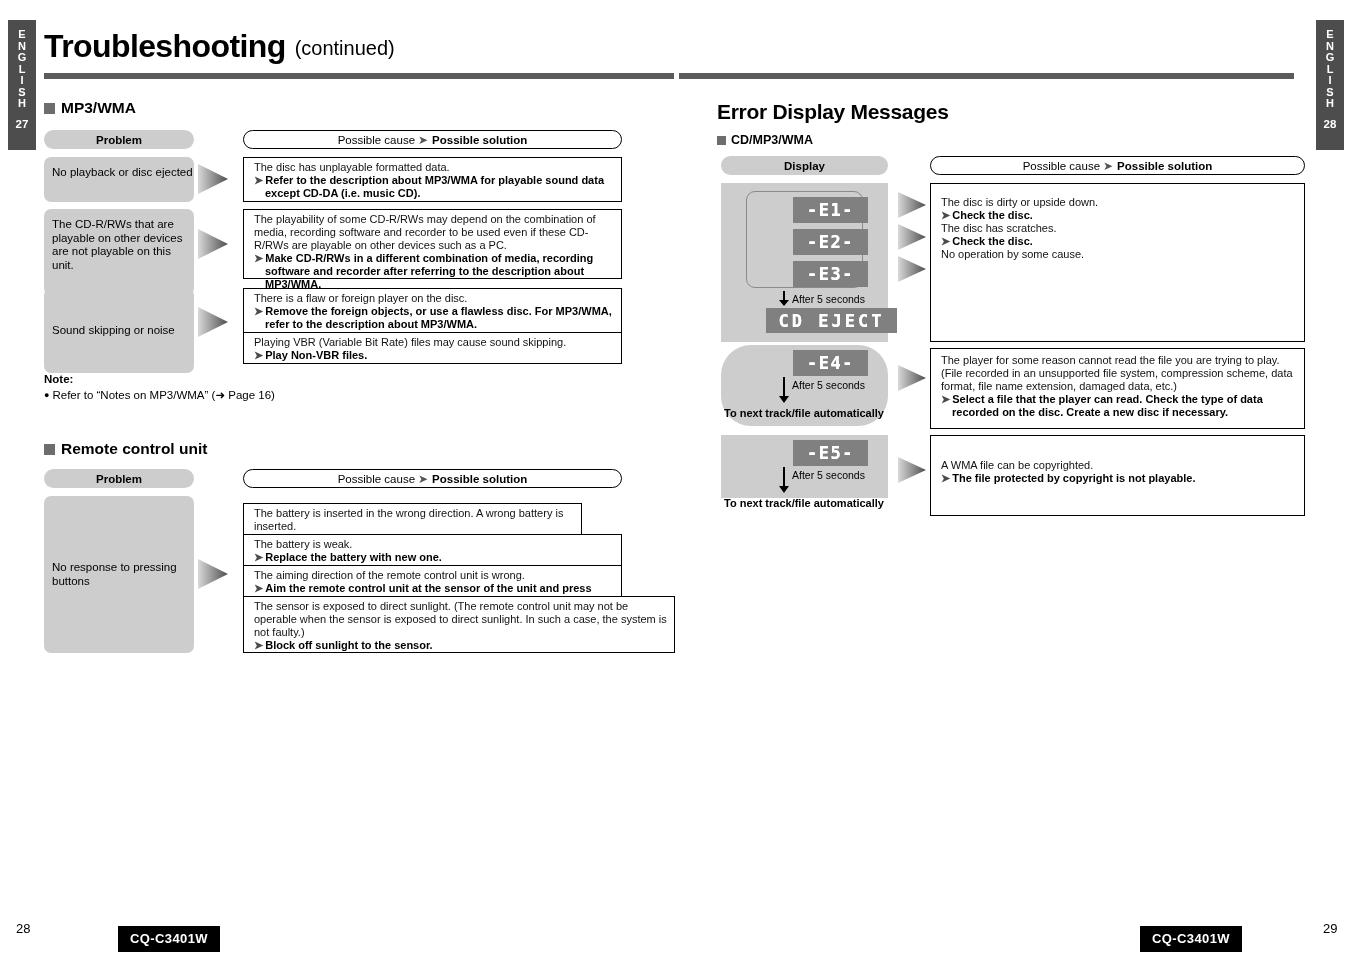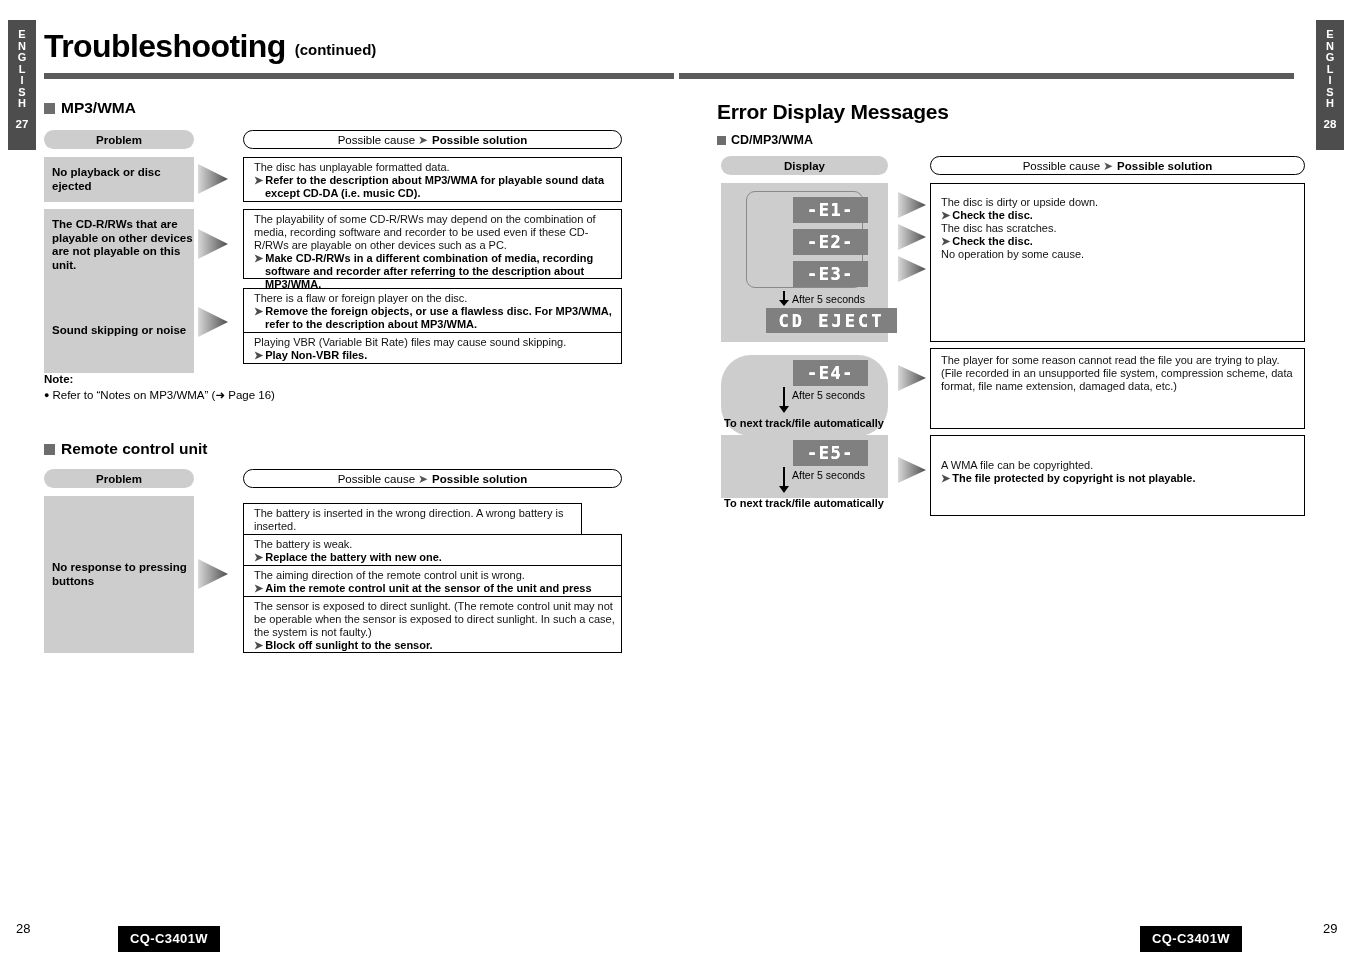--- a/index.html
+++ b/index.html
@@ -33,22 +33,22 @@
   .page-title{
     position:absolute;
     left:44px; top:30px;
     font-size:32px;
     font-weight:bold;
     letter-spacing:-0.6px;
     font-family:"Liberation Sans", sans-serif;
     line-height:1;
   }
   .page-title .cont{
-    font-size:15px;
-    font-weight:bold;
+    font-size:20px;
+    font-weight:normal;
     letter-spacing:0;
     margin-left:9px;
     vertical-align:2px;
   }
   .rule{
     position:absolute;
     height:6px;
     background:#5b5b5b;
     top:73px;
   }
@@ -104,23 +104,24 @@
     color:#555;
     font-size:12px;
     vertical-align:-1px;
   }
 
   
   .prob-cell{
     position:absolute;
     background:#cdcdcd;
     font-size:11.5px;
-    font-weight:bold;
+    font-weight:normal;
     line-height:13.5px;
     padding:9px 0 0 8px;
+    border-radius:7px;
   }
   .prob-cell.mid{
     display:flex;align-items:center;
     padding:0 0 0 8px;
   }
 
   
   .tri{
     position:absolute;
     width:30px;height:34px;
@@ -356,21 +357,21 @@
   <div class="sol"><span class="solarr">➤</span><span>Insert a correct battery in the correct direction.</span></div>
 </div>
 <div class="ansbox" style="left:243px; top:534px; width:379px; height:32px;">
   <div class="cause">The battery is weak.</div>
   <div class="sol"><span class="solarr">➤</span><span>Replace the battery with new one.</span></div>
 </div>
 <div class="ansbox" style="left:243px; top:565px; width:379px; height:32px;">
   <div class="cause">The aiming direction of the remote control unit is wrong.</div>
   <div class="sol"><span class="solarr">➤</span><span>Aim the remote control unit at the sensor of the unit and press buttons.</span></div>
 </div>
-<div class="ansbox" style="left:243px; top:596px; width:379px; height:57px;">
+<div class="ansbox" style="left:243px; top:596px; width:432px; height:57px;">
   <div class="cause">The sensor is exposed to direct sunlight. (The remote control unit may not be operable when the sensor is exposed to direct sunlight. In such a case, the system is not faulty.)</div>
   <div class="sol"><span class="solarr">➤</span><span>Block off sunlight to the sensor.</span></div>
 </div>
 
 <div class="big-head" style="left:717px; top:100px;">Error Display Messages</div>
 
 <div class="sec-head small" style="left:717px; top:133px;">
   <span class="sq"></span>
   <span>CD/MP3/WMA</span>
 </div>
@@ -429,21 +430,21 @@
 </div>
 
 <div class="ansbox" style="left:930px; top:183px; width:375px; height:159px; padding-top:12px;">
   <div class="cause">The disc is dirty or upside down.</div>
   <div class="sol"><span class="solarr">➤</span><span>Check the disc.</span></div>
   <div class="cause">The disc has scratches.</div>
   <div class="sol"><span class="solarr">➤</span><span>Check the disc.</span></div>
   <div class="cause">No operation by some cause.</div>
 </div>
 
-<div class="disp-panel" style="left:721px; top:355px; width:167px; height:81px;border-radius:30px;">
+<div class="disp-panel" style="left:721px; top:345px; width:167px; height:81px;border-radius:30px;">
   <div class="lcd" style="left:46px; top:5px; width:75px; height:26px;">
     <span>-E4-</span>
   </div>
   <div class="after-row" style="left:57px; top:32px;">
     <svg width="12" height="26" style="margin-right:2px;">
         <polygon points="5,0 7,0 7,19 11,19 6,26 1,19 5,19" fill="#000"></polygon>
       </svg>
     <span style="position:relative; top:-5px;">After 5 seconds</span>
   </div>
   <div class="autotext" style="left:3px; top:62px;">
@@ -452,20 +453,21 @@
 </div>
 
 <div class="tri" style="left:898px; top:363px;">
   <svg width="30" height="30" viewBox="0 0 30 30">
     <polygon points="0,2 28,15 0,28" fill="url(#g5)"></polygon>
   </svg>
 </div>
 
 <div class="ansbox" style="left:930px; top:348px; width:375px; height:81px; padding-top:5px;">
   <div class="cause">The player for some reason cannot read the file you are trying to play. (File recorded in an unsupported file system, compression scheme, data format, file name extension, damaged data, etc.)</div>
+  <div class="sol"><span class="solarr">➤</span><span>Select a file that the player can read. Check the type of data recorded on the disc. Create a new disc if necessary.</span></div>
 </div>
 
 <div class="disp-panel" style="left:721px; top:435px; width:167px; height:63px;">
   <div class="lcd" style="left:46px; top:5px; width:75px; height:26px;">
     <span>-E5-</span>
   </div>
   <div class="after-row" style="left:57px; top:32px;">
     <svg width="12" height="26" style="margin-right:2px;">
         <polygon points="5,0 7,0 7,19 11,19 6,26 1,19 5,19" fill="#000"></polygon>
       </svg>

